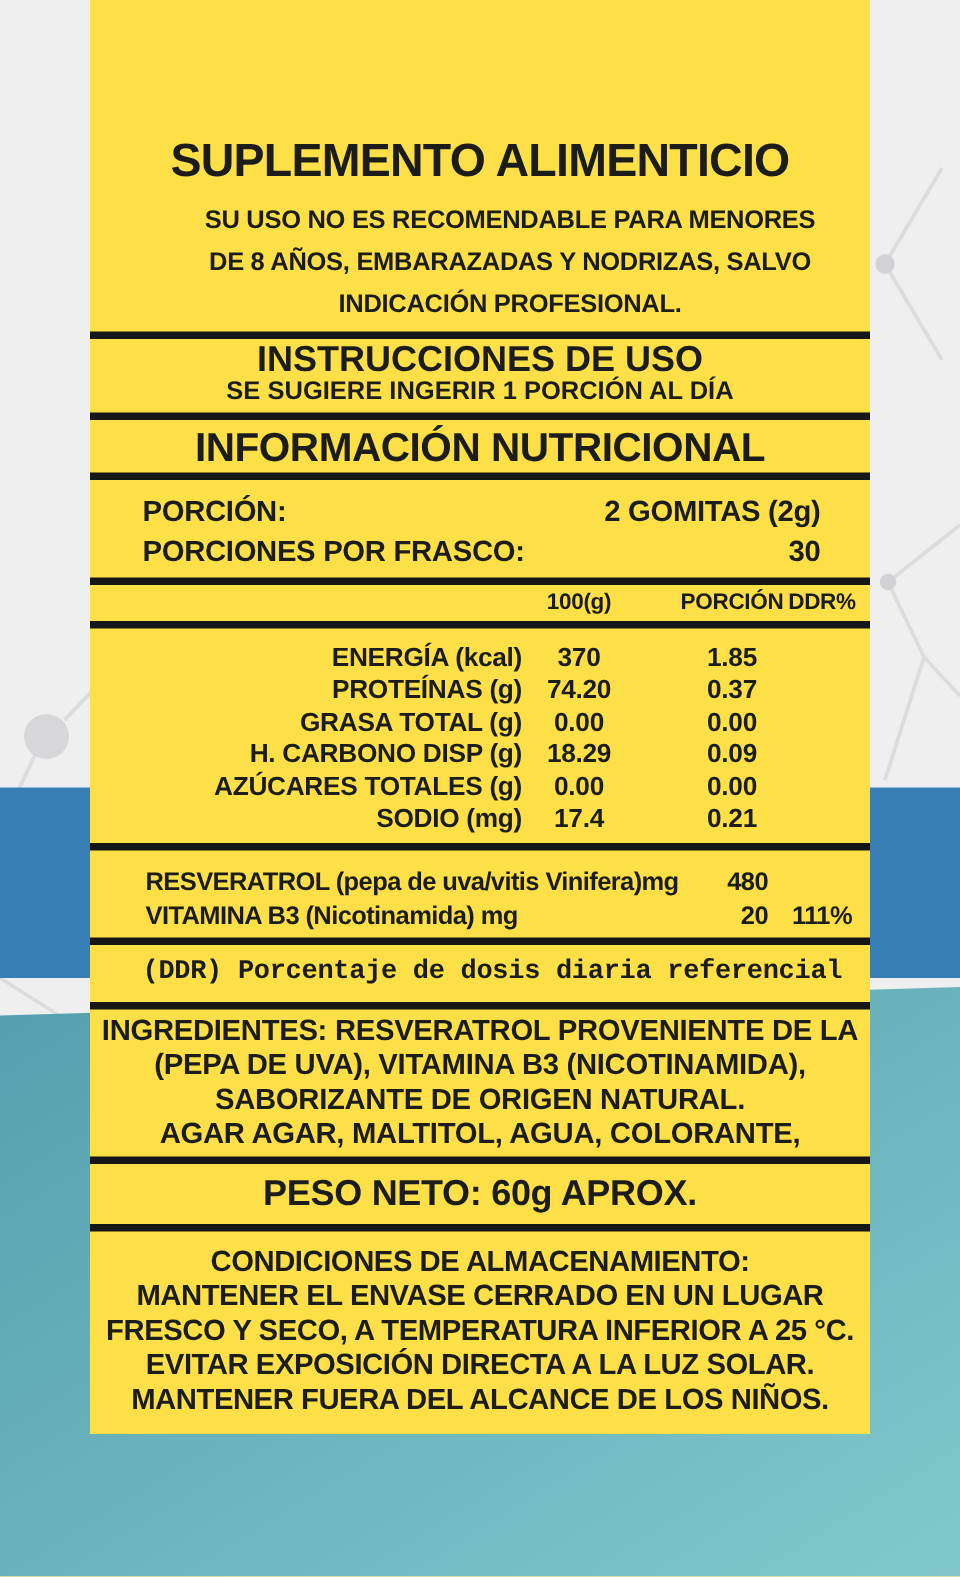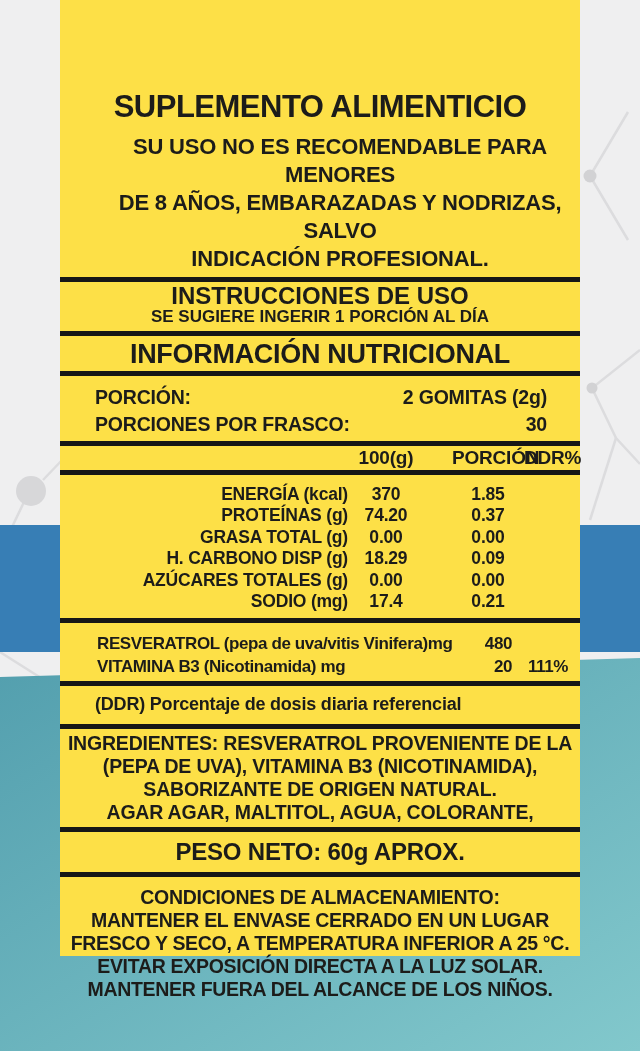--- a/index.html
+++ b/index.html
@@ -14,46 +14,46 @@
   .card{
     position:absolute;left:60px;top:0;width:520px;height:956px;
     background:#fde047;z-index:1;box-sizing:border-box;text-align:center;
   }
   .rule{height:5px;background:#161616;width:100%;}
   .r1{margin-top:4px;} .r2{margin-top:4px;} .r3{margin-top:0;}
   .r4{margin-top:3px;} .r5{margin-top:2px;} .r6{margin-top:6px;}
   .r7{margin-top:3px;} .r8{margin-top:9px;} .r9{margin-top:3px;} .r10{margin-top:5px;}
 
   .title{padding-top:90px;font-size:31px;line-height:34px;letter-spacing:-.5px;}
-  .warning{margin-top:9px;font-size:22px;line-height:28px;letter-spacing:-.2px;padding:0 2px;margin-left:40px;}
+  .warning{margin-top:9px;font-size:17px;line-height:28px;letter-spacing:-.2px;padding:0 2px;margin-left:40px;}
   .instr-h{margin-top:2px;font-size:24px;line-height:23px;}
   .instr-t{font-size:17px;line-height:20px;}
   .nutri-h{margin-top:2px;font-size:27px;line-height:33px;letter-spacing:-.3px;}
 
   .p-row{display:flex;justify-content:space-between;padding:0 33px 0 35px;
          font-size:19.5px;line-height:27px;letter-spacing:-.2px;}
   .p-rows{margin-top:8px;}
 
   .cols-h{margin-top:2px;}
   .n-row{display:flex;padding:0 8px 0 35px;font-size:17.5px;line-height:21.4px;letter-spacing:-.2px;}
-  .cols-h .n-row{font-size:19px;line-height:20px;}
+  .cols-h .n-row{font-size:15px;line-height:20px;}
   .n-name{width:253px;text-align:right;white-space:nowrap;}
   .n-per100{width:76px;text-align:center;}
   .n-gap{width:28px;}
   .n-portion{width:72px;text-align:center;}
   .n-ddr{width:48px;text-align:center;}
   .n-rows{margin-top:9px;}
 
   .actives{margin-top:9px;}
   .a-row{position:relative;font-size:17px;line-height:23px;letter-spacing:-.4px;
          text-align:left;padding-left:37px;}
   .a-val{position:absolute;right:68px;top:0;text-align:right;}
   .a-ddr{position:absolute;right:12px;top:0;text-align:right;}
 
-  .ddr-note{margin-top:7px;font-size:18px;line-height:22px;text-align:left;padding-left:35px;letter-spacing:-.2px;}
+  .ddr-note{margin-top:7px;font-size:18px;line-height:22px;text-align:left;padding-left:35px;letter-spacing:-.2px;font-family:Liberation Mono, monospace;}
   .ingredients{margin-top:3px;font-size:19.5px;line-height:23px;letter-spacing:-.2px;padding:0 6px;}
   .peso{margin-top:5px;font-size:24px;line-height:30px;letter-spacing:-.2px;}
   .storage{margin-top:9px;font-size:19.5px;line-height:23px;letter-spacing:-.3px;padding:0 4px;}
 </style>
 </head>
 <body>
 
 <svg id="decor" viewBox="0 0 640 1051" xmlns="http://www.w3.org/2000/svg">
   <defs>
     <linearGradient id="tealGrad" x1="0" y1="0" x2="1" y2="1">

